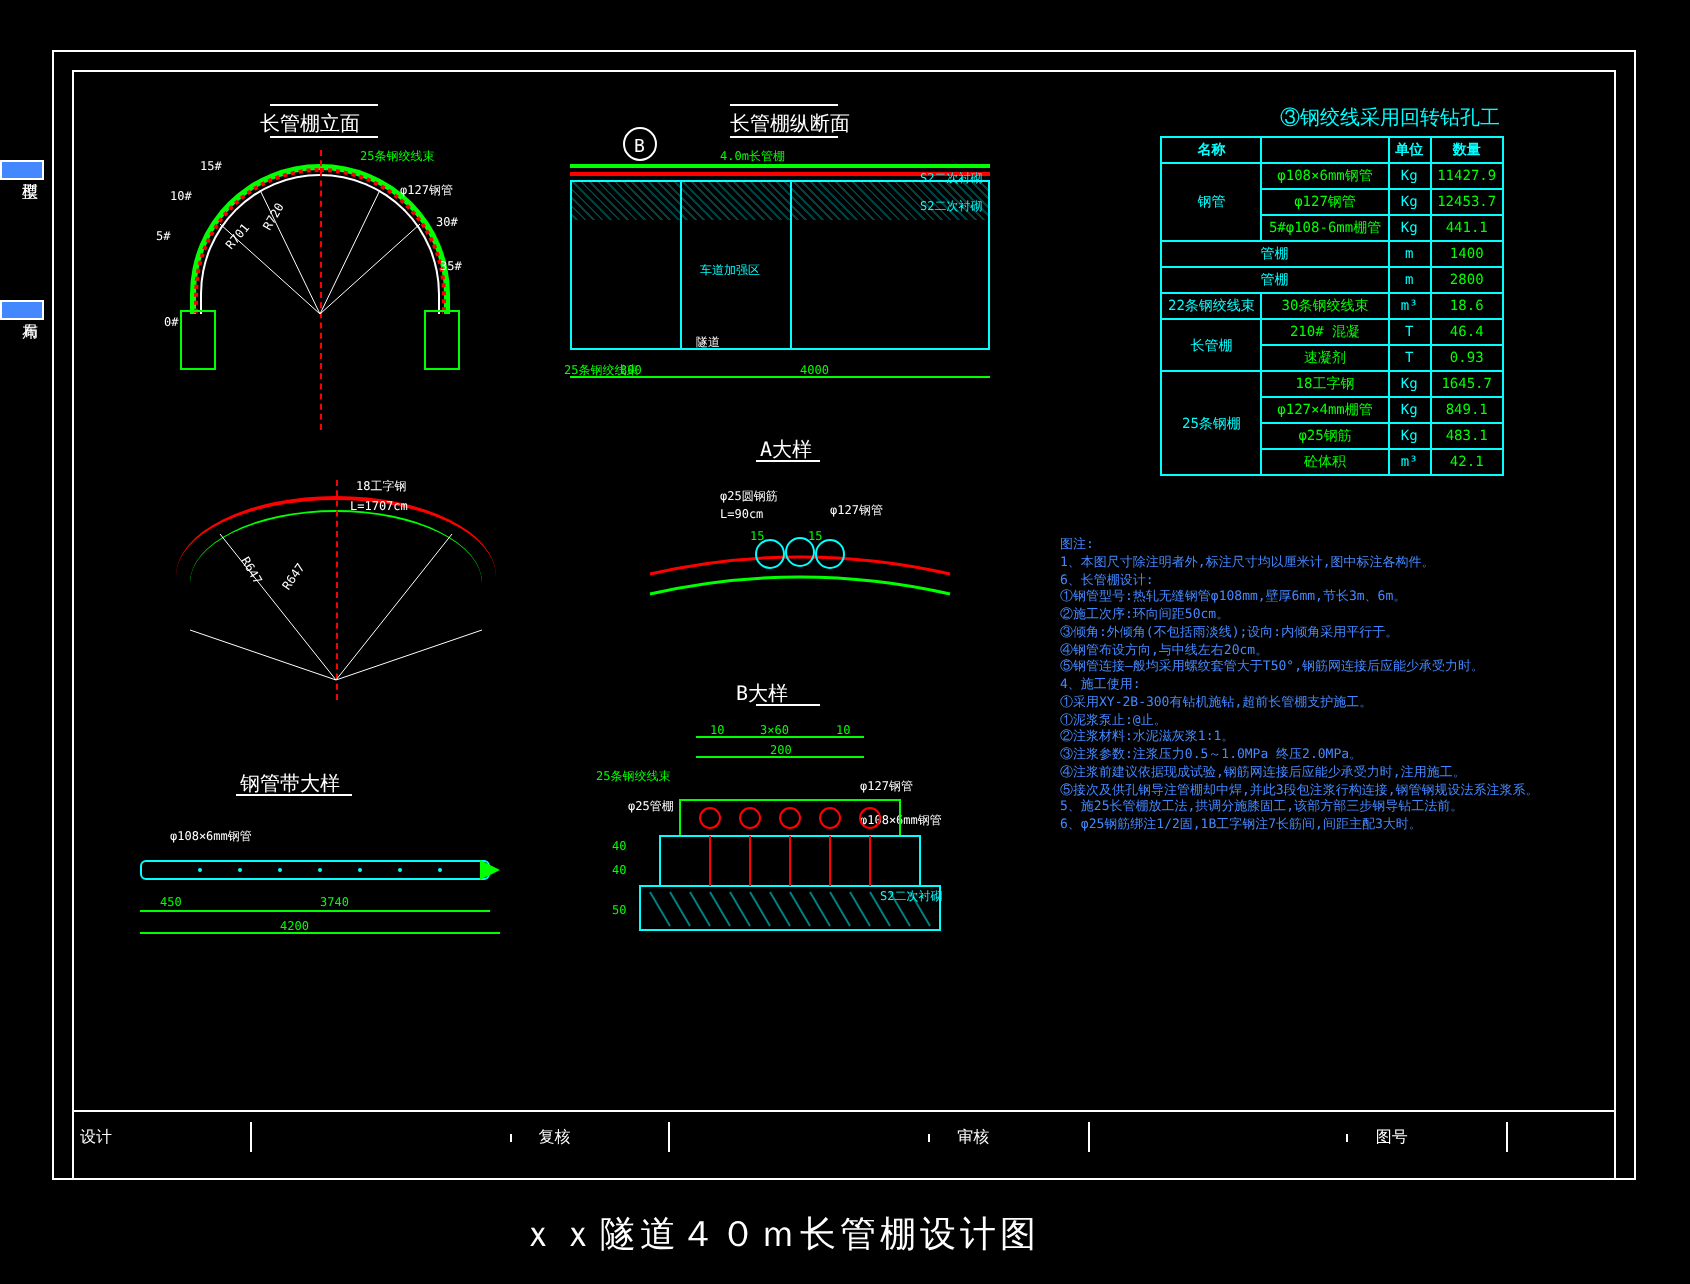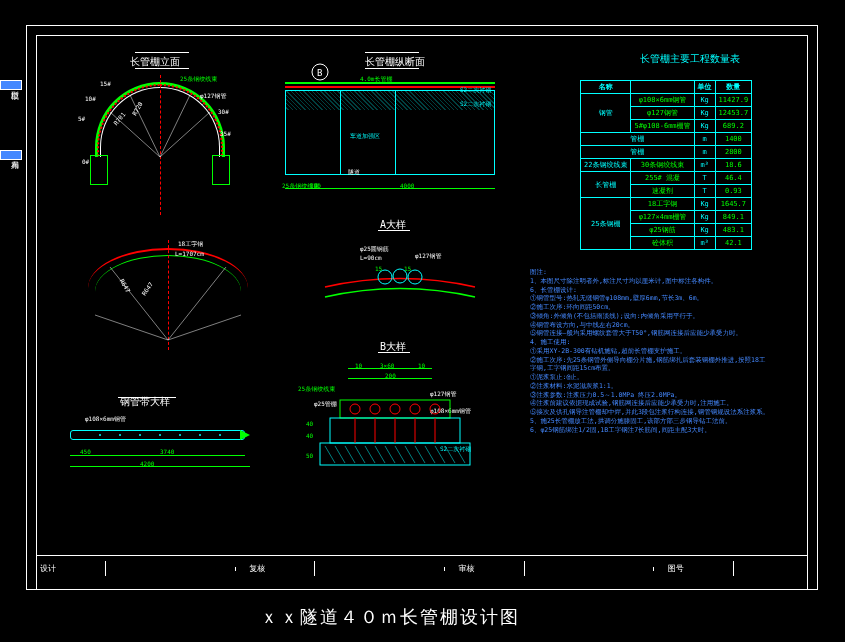--- a/index.html
+++ b/index.html
@@ -10,21 +10,21 @@
 .txt { position:absolute; color:#fff; font-size:8px; white-space:nowrap; }
 .cyan { color:#0ff; }
 .green { color:#0f0; }
 .ttl { font-size:10px; }
 .tiny { font-size:6px; line-height:1.2; }
 
 
 .tab { position:absolute; left:0; width:22px; background:#48f; color:#fff; font-size:8px; writing-mode:vertical-rl; text-align:center; padding:4px 2px; border:1px solid #fff; }
 
 
-.tbl { position:absolute; border-collapse:collapse;margin-top:12px; }
+.tbl { position:absolute; border-collapse:collapse; }
 .tbl td,.tbl th { border:1px solid #0ff; padding:1px 3px; font-size:7px; color:#0ff; text-align:center; }
 .tbl .g { color:#0f0; }
 
 
 .arch-outer { position:absolute; width:130px; height:75px; border:3px solid #0f0; border-bottom:none; border-radius:65px 65px 0 0; }
 .arch-inner { position:absolute; width:120px; height:70px; border:1px solid #fff; border-bottom:none; border-radius:60px 60px 0 0; }
 .arch-dots { position:absolute; width:126px; height:73px; border:2px dotted #f00; border-bottom:none; border-radius:63px 63px 0 0; }
 .base-l,.base-r { position:absolute; width:18px; height:30px; border:1px solid #0f0; }
 .centerline { position:absolute; border-left:1px dashed #f00; }
 
@@ -131,41 +131,41 @@
 <svg style="left:320px;top:262px" width="160" height="45">
   <path d="M5,25 Q80,8 155,25" stroke="#f00" fill="none" stroke-width="1.5"></path>
   <path d="M5,35 Q80,18 155,35" stroke="#0f0" fill="none" stroke-width="1.5"></path>
   <circle cx="65" cy="15" r="7" stroke="#0ff" fill="none"></circle>
   <circle cx="80" cy="14" r="7" stroke="#0ff" fill="none"></circle>
   <circle cx="95" cy="15" r="7" stroke="#0ff" fill="none"></circle>
 </svg>
 <div class="txt tiny green" style="left:375px;top:265px">15</div>
 <div class="txt tiny green" style="left:404px;top:265px">15</div>
 
-<div class="txt ttl" style="left:120px;top:395px">钢管带大样</div>
+<div class="txt ttl" style="left:120px;top:385px">钢管带大样</div>
 <div style="position:absolute;left:118px;top:397px;width:58px;border-top:1px solid #fff"></div>
 <div class="pipe" style="left:70px;top:430px;width:175px;height:10px"></div>
 <svg style="left:70px;top:430px" width="175" height="10">
   <circle cx="30" cy="5" r="1" fill="#0ff"></circle>
     <circle cx="50" cy="5" r="1" fill="#0ff"></circle>
     <circle cx="70" cy="5" r="1" fill="#0ff"></circle>
   <circle cx="90" cy="5" r="1" fill="#0ff"></circle>
     <circle cx="110" cy="5" r="1" fill="#0ff"></circle>
     <circle cx="130" cy="5" r="1" fill="#0ff"></circle>
   <circle cx="150" cy="5" r="1" fill="#0ff"></circle>
 </svg>
 <div style="position:absolute;left:240px;top:430px;width:10px;height:10px;border-top:5px solid transparent;border-bottom:5px solid transparent;border-left:10px solid #0f0"></div>
 <div class="txt tiny" style="left:85px;top:415px">φ108×6mm钢管</div>
 <div class="txt tiny green" style="left:80px;top:448px">450</div>
 <div class="txt tiny green" style="left:160px;top:448px">3740</div>
 <div class="txt tiny green" style="left:140px;top:460px">4200</div>
 <div style="position:absolute;left:70px;top:455px;width:175px;border-top:1px solid #0f0"></div>
 <div style="position:absolute;left:70px;top:466px;width:180px;border-top:1px solid #0f0"></div>
 
-<div class="txt ttl" style="left:380px;top:340px">B大样</div>
+<div class="txt ttl" style="left:368px;top:340px">B大样</div>
 <div style="position:absolute;left:378px;top:352px;width:32px;border-top:1px solid #fff"></div>
 <div class="txt tiny green" style="left:355px;top:362px">10</div>
 <div class="txt tiny green" style="left:380px;top:362px">3×60</div>
 <div class="txt tiny green" style="left:418px;top:362px">10</div>
 <div class="txt tiny green" style="left:385px;top:372px">200</div>
 <div class="txt tiny green" style="left:298px;top:385px">25条钢绞线束</div>
 <div class="txt tiny" style="left:314px;top:400px">φ25管棚</div>
 <div class="txt tiny" style="left:430px;top:390px">φ127钢管</div>
 <div class="txt tiny" style="left:430px;top:407px">φ108×6mm钢管</div>
 <div class="txt tiny cyan" style="left:440px;top:445px">S2二次衬砌</div>
@@ -200,21 +200,21 @@
       <line x1="105" y1="58" x2="115" y2="75"></line>
       <line x1="115" y1="58" x2="125" y2="75"></line>
     <line x1="125" y1="58" x2="135" y2="75"></line>
       <line x1="135" y1="58" x2="145" y2="75"></line>
   </g>
 </svg>
 <div class="txt tiny green" style="left:306px;top:420px">40</div>
 <div class="txt tiny green" style="left:306px;top:432px">40</div>
 <div class="txt tiny green" style="left:306px;top:452px">50</div>
 
-<div class="txt ttl cyan" style="left:640px;top:52px">长管棚主要工程数量表</div>
+<div class="txt ttl cyan" style="left:640px;top:52px">③钢绞线采用回转钻孔工</div>
 <table class="tbl" style="left:580px;top:68px">
   <tbody>
       <tr>
         <th>名称</th>
         <th></th>
         <th>单位</th>
         <th>数量</th>
       </tr>
   <tr>
         <td rowspan="3">钢管</td>
@@ -223,41 +223,41 @@
         <td class="g">11427.9</td>
       </tr>
   <tr>
         <td class="g">φ127钢管</td>
         <td>Kg</td>
         <td class="g">12453.7</td>
       </tr>
   <tr>
         <td class="g">5#φ108-6mm棚管</td>
         <td>Kg</td>
-        <td class="g">689.2</td>
+        <td class="g">441.1</td>
       </tr>
   <tr>
         <td colspan="2">管棚</td>
         <td>m</td>
         <td class="g">1400</td>
       </tr>
   <tr>
         <td colspan="2">管棚</td>
         <td>m</td>
         <td class="g">2800</td>
       </tr>
   <tr>
         <td>22条钢绞线束</td>
         <td class="g">30条钢绞线束</td>
         <td>m³</td>
         <td class="g">18.6</td>
       </tr>
   <tr>
         <td rowspan="2">长管棚</td>
-        <td class="g">255# 混凝</td>
+        <td class="g">210# 混凝</td>
         <td>T</td>
         <td class="g">46.4</td>
       </tr>
   <tr>
         <td class="g">速凝剂</td>
         <td>T</td>
         <td class="g">0.93</td>
       </tr>
   <tr>
         <td rowspan="4">25条钢棚</td>
@@ -287,32 +287,31 @@
   <div style="color:#48f">图注:</div>
   <div>1、本图尺寸除注明者外,标注尺寸均以厘米计,图中标注各构件。</div>
   <div>6、长管棚设计:</div>
   <div>①钢管型号:热轧无缝钢管φ108mm,壁厚6mm,节长3m、6m。</div>
   <div>②施工次序:环向间距50cm。</div>
   <div>③倾角:外倾角(不包括雨淡线);设向:内倾角采用平行于。</div>
   <div>④钢管布设方向,与中线左右20cm。</div>
   <div>⑤钢管连接—般均采用螺纹套管大于T50°,钢筋网连接后应能少承受力时。</div>
   <div>4、施工使用:</div>
   <div>①采用XY-2B-300有钻机施钻,超前长管棚支护施工。</div>
-  <div>②施工次序:先25条钢管外侧导向棚分片施,钢筋绑扎后套装钢棚外推进,按照18工字钢,工字钢间距15cm布置。</div>
   <div>①泥浆泵止:@止。</div>
   <div>②注浆材料:水泥滋灰浆1:1。</div>
   <div>③注浆参数:注浆压力0.5～1.0MPa 终压2.0MPa。</div>
   <div>④注浆前建议依据现成试验,钢筋网连接后应能少承受力时,注用施工。</div>
   <div>⑤接次及供孔钢导注管棚却中焊,并此3段包注浆行构连接,钢管钢规设法系注浆系。</div>
   <div>5、施25长管棚放工法,拱调分施膝固工,该部方部三步钢导钻工法前。</div>
   <div>6、φ25钢筋绑注1/2固,1B工字钢注7长筋间,间距主配3大时。</div>
 </div>
 
 <div class="titleblock" style="left:36px;top:555px;width:772px;height:35px">
-  <span class="cell" style="width:70px">设计</span>
+  <span class="cell" style="width:90px">设计</span>
   <span class="cell" style="width:120px"></span>
   <span class="cell" style="width:70px">复核</span>
   <span class="cell" style="width:120px"></span>
   <span class="cell" style="width:70px">审核</span>
   <span class="cell" style="width:120px"></span>
   <span class="cell" style="width:70px">图号</span>
 </div>
 <div class="bigtitle" style="left:260px;top:605px">ｘｘ隧道４０ｍ长管棚设计图</div>
 
 </body></html>

